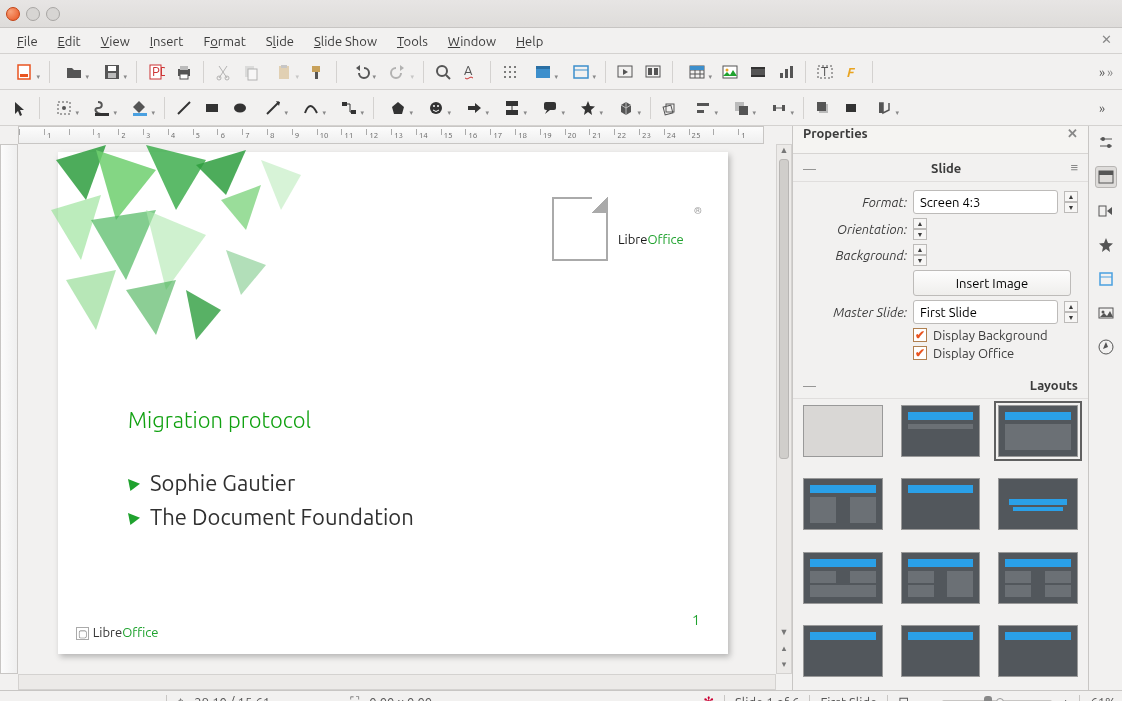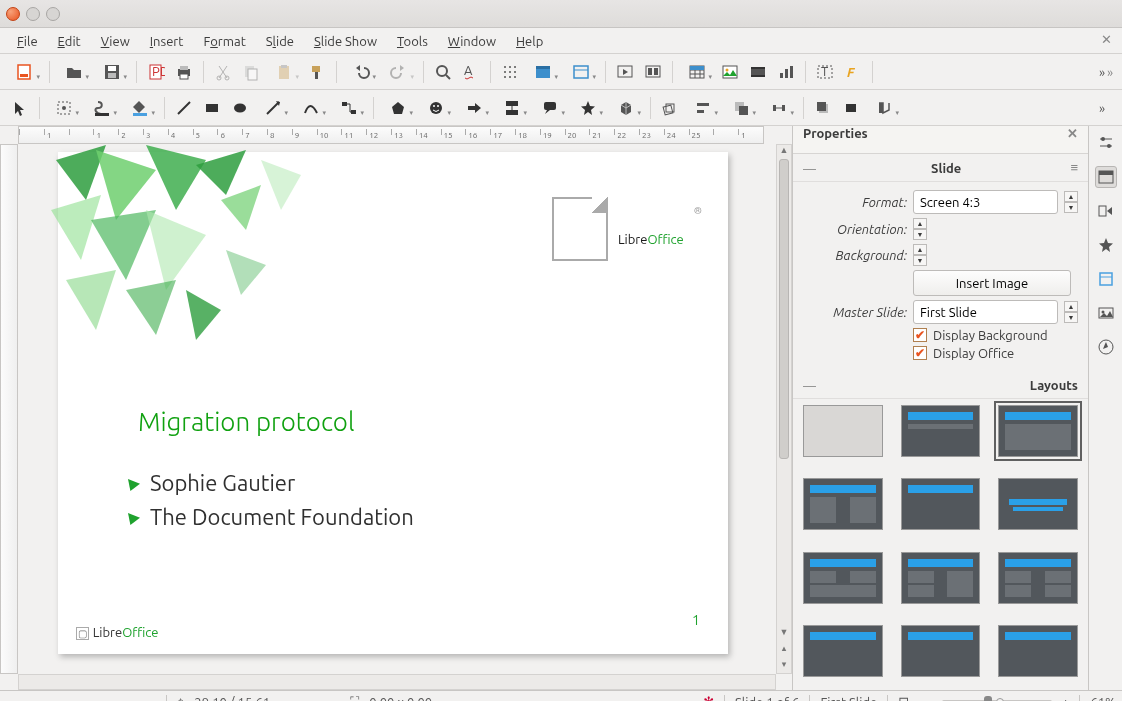--- a/index.html
+++ b/index.html
@@ -32,21 +32,21 @@
 .vscroll .arr{position:absolute; left:0; right:0; height:14px; text-align:center; font-size:9px; color:#777;}
 .slide { position:absolute; top:8px; left:40px; width:670px; height:502px; background:#fff; box-shadow: 2px 3px 6px rgba(0,0,0,0.25); }
 .slide .triangles{position:absolute; top:-12px; left:-12px;}
 .slide .logo {position:absolute; top:45px; right:26px; display:flex; align-items:center; gap:10px;}
 .slide .logo .docicon{width:56px; height:64px; border:2px solid #aaa; background:#fff; position:relative;}
 .slide .logo .docicon::before{content:""; position:absolute; top:-2px; right:-2px; width:16px; height:16px; background:linear-gradient(135deg,#fff 48%,#aaa 50%);}
 .slide .logo .brand{font-size:40px; font-weight:400; color:#5c5c5c;}
 .slide .logo .brand .libre{color:#1a1a1a;}
 .slide .logo .brand .office{color:#1fa22e; font-weight:400;}
 .slide .logo .reg{font-size:10px; color:#999; align-self:flex-start; margin-top:8px;}
-.slide .title{position:absolute; top:255px; left:80px; font-size:26px; color:#10a110; font-weight:300;}
+.slide .title{position:absolute; top:255px; left:70px; font-size:22px; color:#10a110; font-weight:300;}
 .slide .bul{position:absolute; left:70px; font-size:22px; color:#303030;}
 .slide .bul::before{content:""; display:inline-block; width:12px; height:12px; background:#1fa22e; clip-path: polygon(0 0, 100% 40%, 20% 100%); margin-right:10px;}
 .slide .footer{position:absolute; bottom:14px; left:18px; font-size:14px; color:#777;}
 .slide .footer .li{color:#333;}.slide .footer .of{color:#1fa22e;}
 .slide .pgnum{position:absolute; bottom:26px; right:28px; color:#1fa22e; font-size:14px;}
 .hscroll{height:16px; margin-left:18px; margin-right:16px; background:#eceae8; border:1px solid #d4d2d0;}
 
 .proppanel { width: 296px; background:#f2f1f0; border-left:1px solid #c8c6c4; display:flex; flex-direction:column; }
 .proppanel .phdr{height:28px; display:flex; align-items:flex-start; padding:0 10px; font-weight:bold; background:#f5f4f2; border-bottom:1px solid #d7d5d3; justify-content:space-between;}
 .proppanel .sechdr{padding:6px 10px; font-weight:bold; background:#f2f1f0; border-bottom:1px solid #e0dedd; display:flex; justify-content:space-between; align-items:center;}

